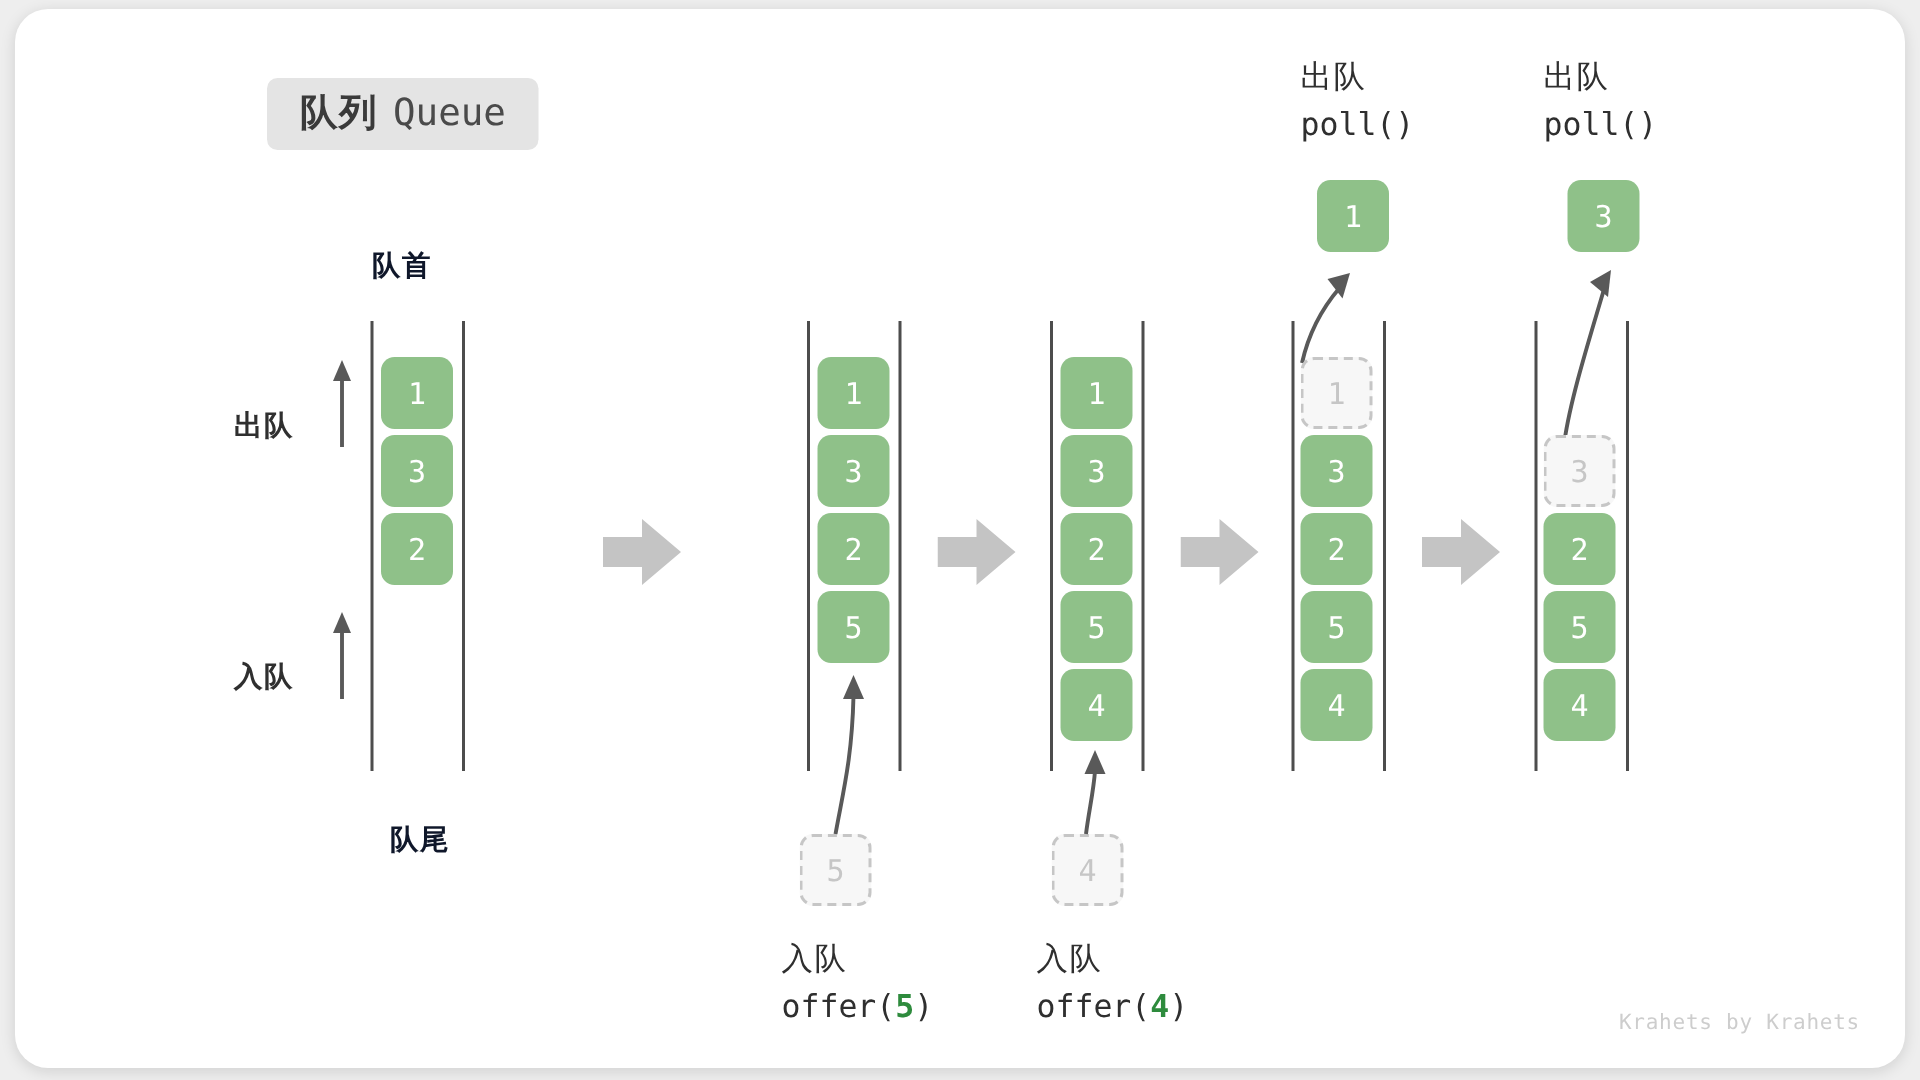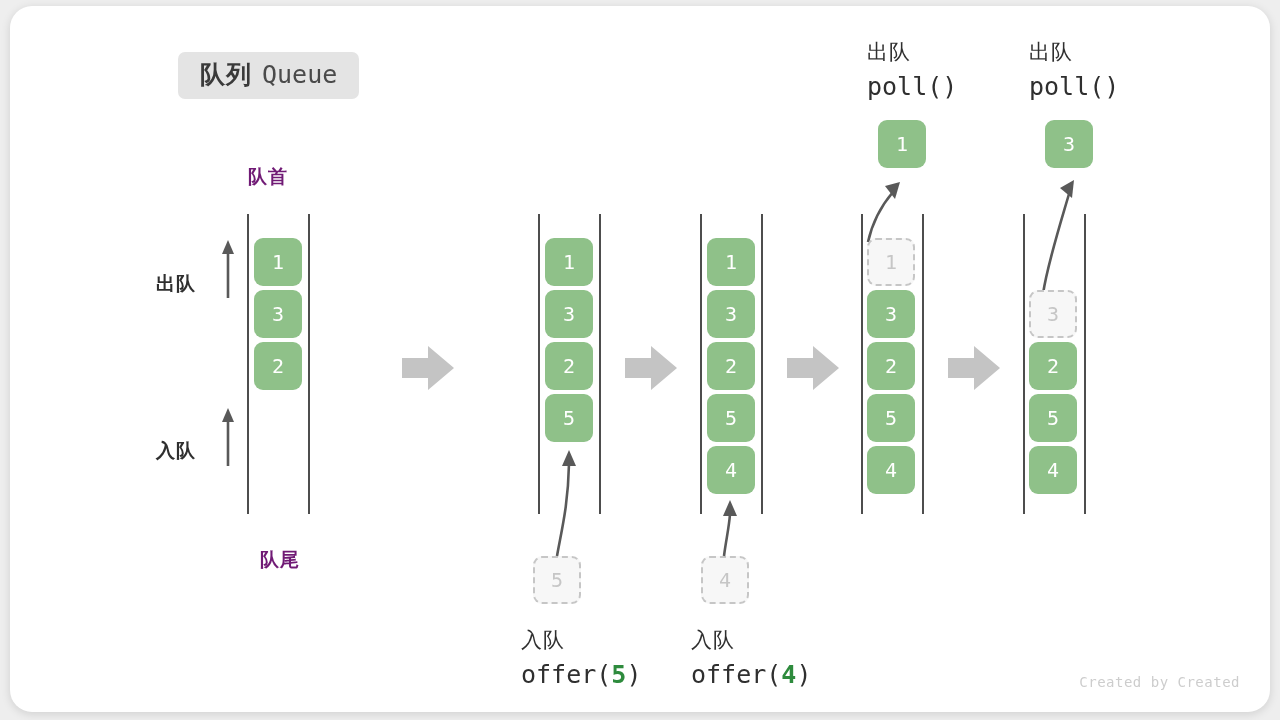--- a/index.html
+++ b/index.html
@@ -49,21 +49,21 @@
     color: #4a4a4a;
     font-family: "DejaVu Sans Mono", "Liberation Mono", monospace;
     margin-left: 10px;
   }
 
   
   .hdr-label {
     position: absolute;
     font-size: 19px;
     font-weight: bold;
-    color: #701a75;
+    color: #0f172a;
     white-space: nowrap;
     letter-spacing: 1px;
   }
   .side-label {
     position: absolute;
     font-size: 19px;
     font-weight: bold;
     color: #2f2f2f;
     white-space: nowrap;
     letter-spacing: 1px;
@@ -116,21 +116,21 @@
     line-height: 1.5;
   }
   .caption .cn {
     display: block;
     font-size: 21px;
     color: #2f2f2f;
     letter-spacing: 1px;
   }
   .caption .code {
     display: block;
-    font-size: 25px;
+    font-size: 21px;
     color: #2f2f2f;
     font-family: "DejaVu Sans Mono", "Liberation Mono", monospace;
   }
   .caption .code .arg { color: #2e8b3d; font-weight: bold; }
 
   
   #watermark {
     position: absolute;
     right: 30px;
     bottom: 22px;
@@ -259,16 +259,16 @@
     </svg>
 
     <div class="rail" style="left:1013px; top:208px; height:300px;"></div>
     <div class="rail" style="left:1074px; top:208px; height:300px;"></div>
 
     <div class="cell ghost" style="left:1019px; top:284px;">3</div>
     <div class="cell" style="left:1019px; top:336px;">2</div>
     <div class="cell" style="left:1019px; top:388px;">5</div>
     <div class="cell" style="left:1019px; top:440px;">4</div>
 
-    <div id="watermark">Created by Created</div>
+    <div id="watermark">Krahets by Krahets</div>
 
   </div>
 </div>
 
 </body></html>

